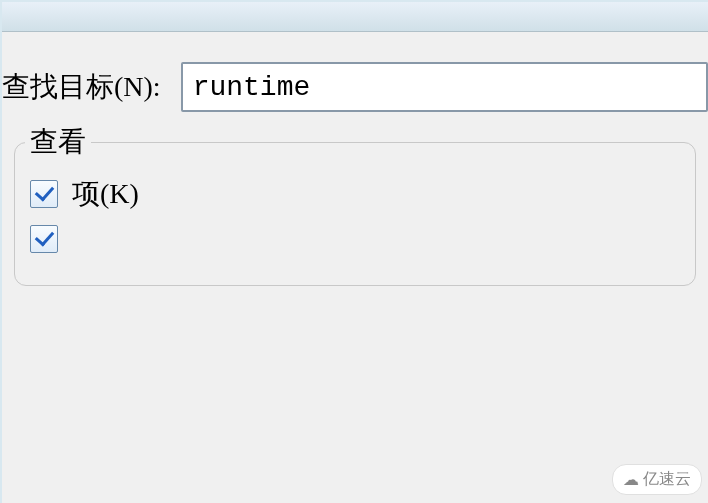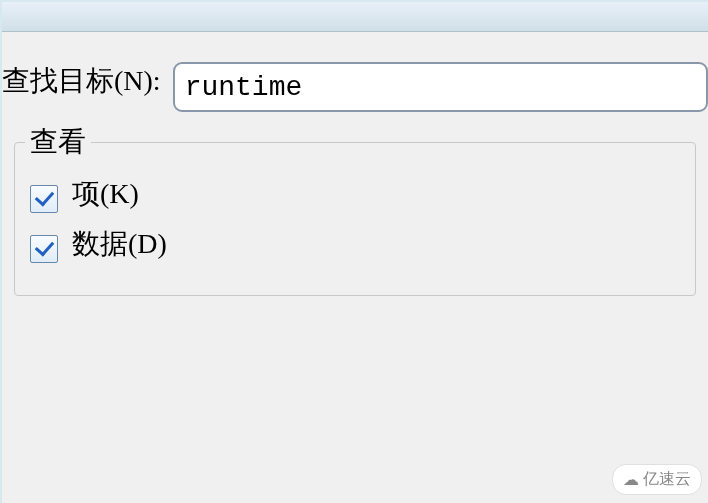--- a/index.html
+++ b/index.html
@@ -27,58 +27,60 @@
     .titlebar {
       height: 30px;
       background: linear-gradient(to bottom, #e8f0f8, #d0e0e8);
       border-bottom: 1px solid #b0c0c8;
     }
     .content {
       padding: 20px 0 0 0;
     }
     .find-row {
       display: flex;
+      align-items: center;
       padding: 10px 0 15px 0;
+      gap: 8px;
     }
     .find-label {
       font-size: 28px;
       color: #000;
       padding-right: 12px;
       white-space: nowrap;
     }
     .find-input {
       font-family: "Courier New", monospace;
       font-size: 28px;
       padding: 8px 10px;
       border: 2px solid #8898a8;
-      border-radius: 9px;
+      border-radius: 2px;
       background: #fff;
       flex: 1;
       min-width: 0;
       height: 50px;
     }
     .groupbox {
       margin: 15px 12px 0 12px;
       border: 1px solid #c8c8c8;
-      border-radius: 4px;
+      border-radius: 12px;
       padding: 20px 15px 20px 15px;
       position: relative;
     }
     .groupbox-legend {
       position: absolute;
       top: -20px;
       left: 10px;
       background: #f0f0f0;
       padding: 0 5px;
       font-size: 28px;
       color: #000;
     }
     .checkbox-row {
       display: flex;
-      align-items: flex-end;
+      align-items: center;
       margin: 12px 0;
     }
     .checkbox {
       width: 28px;
       height: 28px;
       border: 1px solid #6688aa;
       background: linear-gradient(to bottom, #f8fcff, #e0ecf8);
       border-radius: 2px;
       margin-right: 14px;
       display: flex;
@@ -142,21 +144,20 @@
       <div class="groupbox-legend">查看</div>
 
       <div class="checkbox-row">
         <div class="checkbox checked"></div>
         <span class="checkbox-label">项(K)</span>
       </div>
 
 
       <div class="checkbox-row">
         <div class="checkbox checked"></div>
-        <span class="checkbox-label">数据(D)</span>
       </div>
     </div>
 
 
   </div>
 
   <div class="watermark">
     <span class="watermark-icon">☁</span>
     <span>亿速云</span>
   </div>

